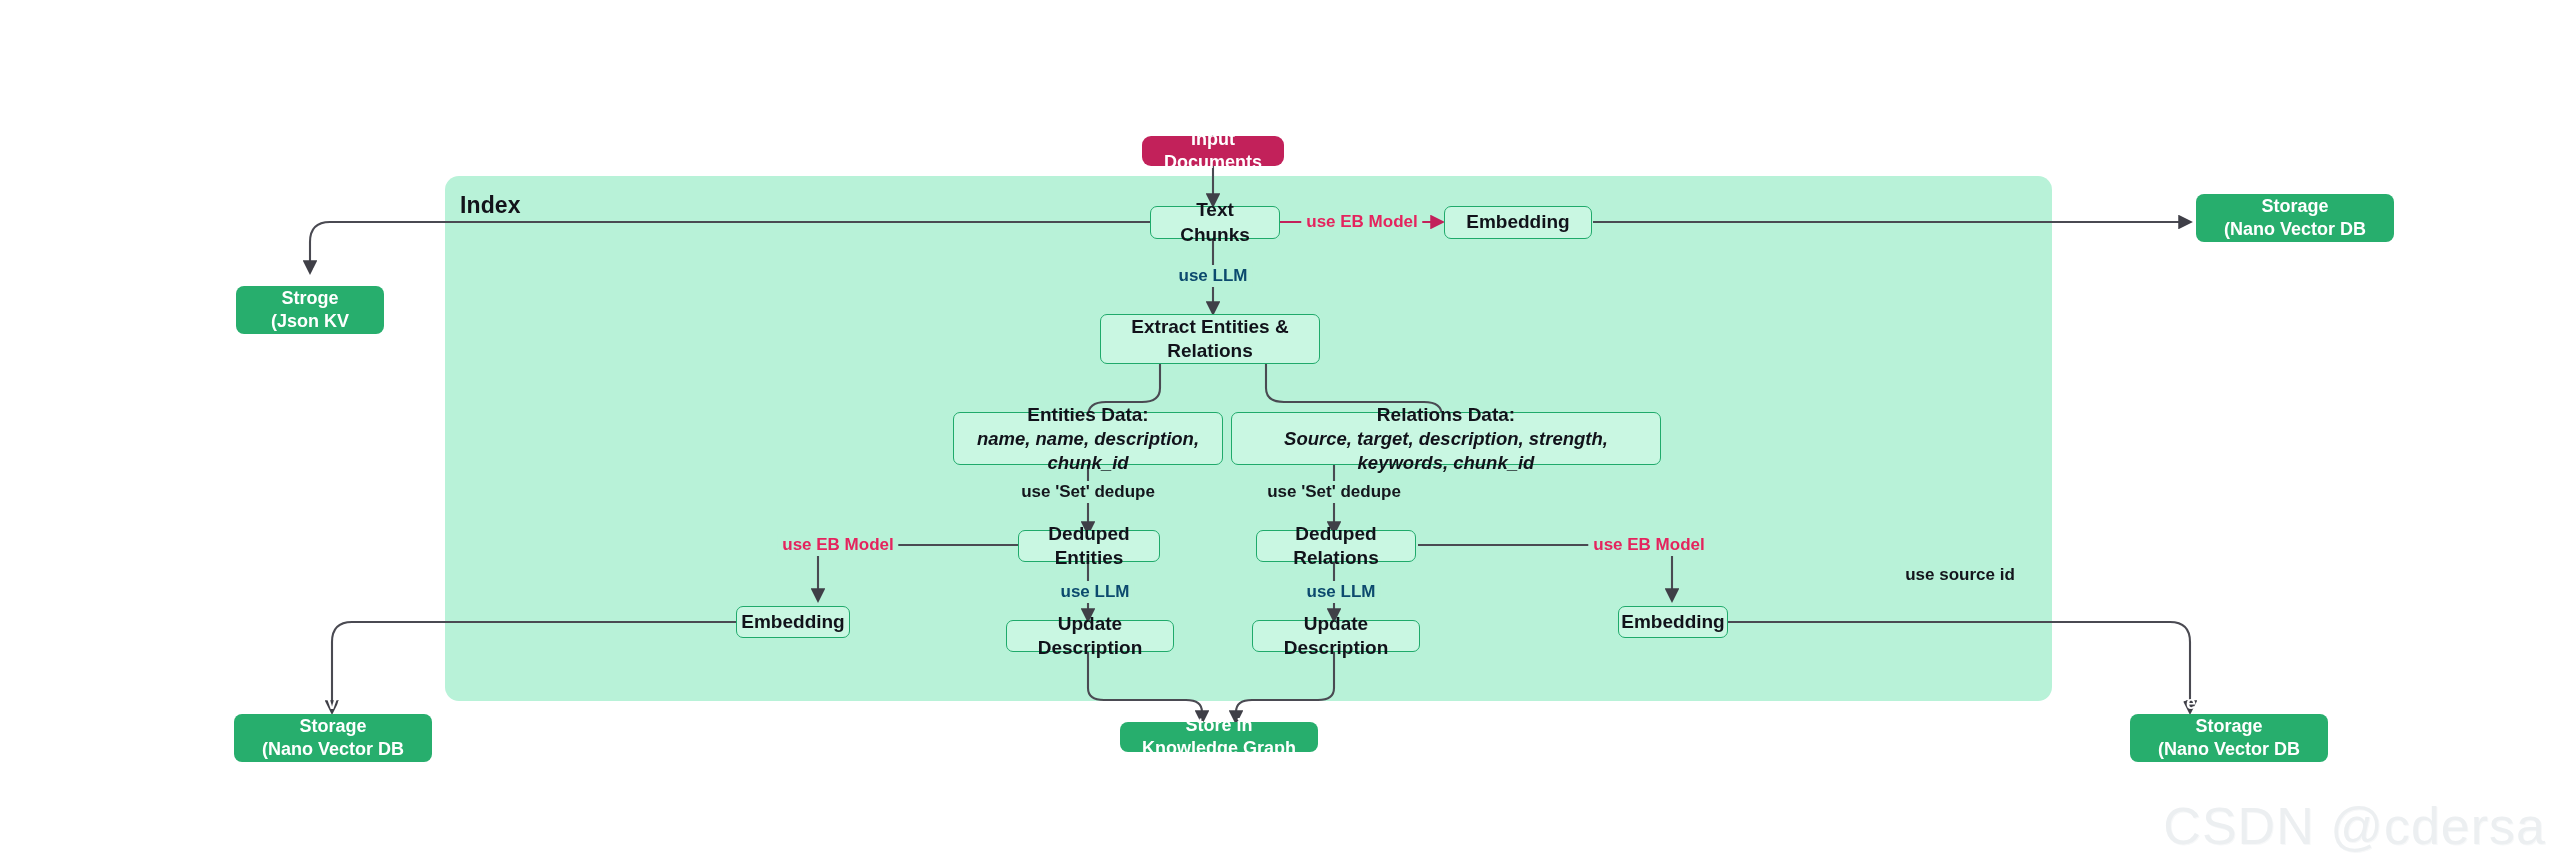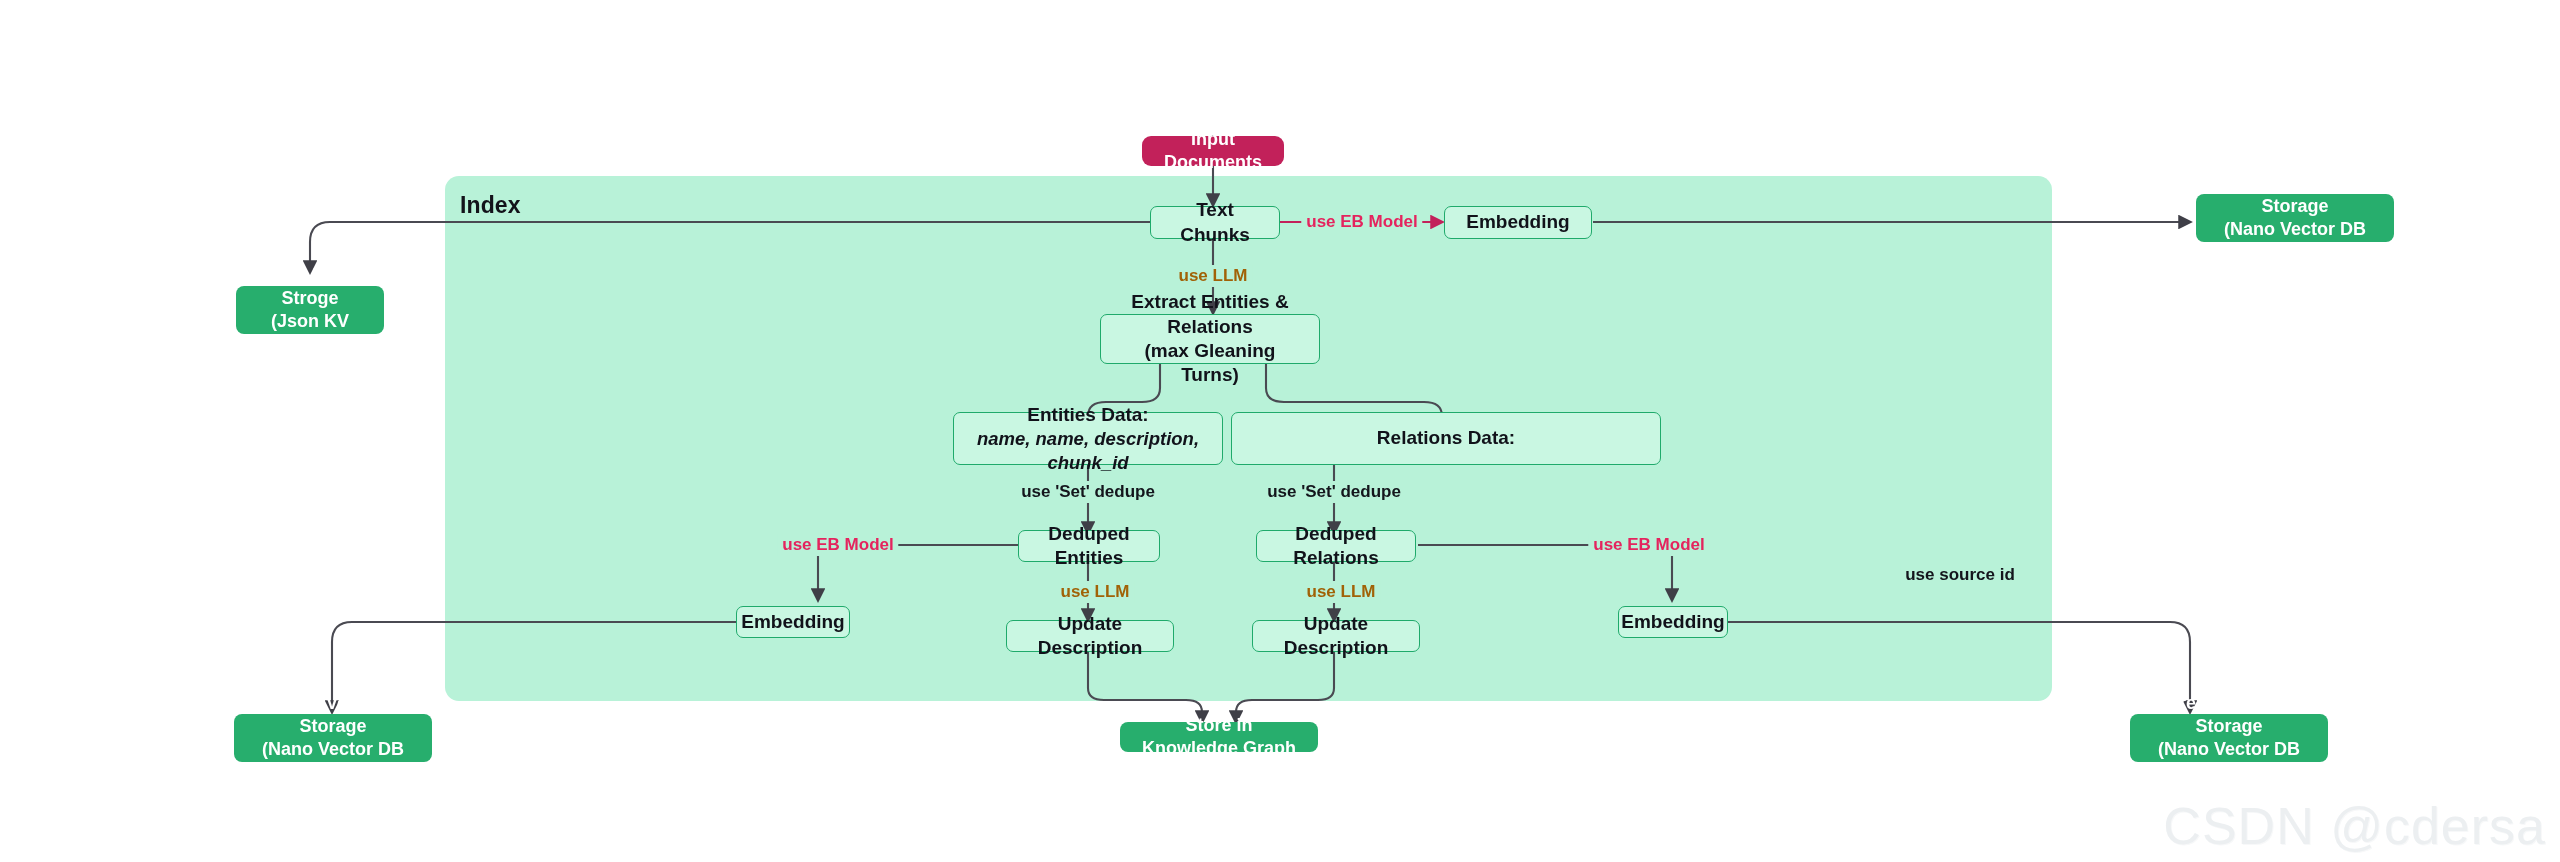--- a/index.html
+++ b/index.html
@@ -19,21 +19,21 @@
   .n-store{background:#27ae6d;border-radius:8px;color:#ffffff;font-size:18px;
            font-weight:700;padding:8px 16px;}
   .n-input{background:#c2215a;border-radius:9px;color:#ffffff;font-size:18px;
            font-weight:700;padding:9px 18px;margin-top:42px;}
   .n-sub{font-style:italic;font-weight:600;font-size:18.5px;}
   .n-line1{font-weight:600;}
 
   .elabel{position:absolute;font-size:17px;font-weight:700;white-space:nowrap;
           transform:translate(-50%,-50%);padding:1px 5px;}
   .el-eb{color:#e4245e;text-align:center;}
-  .el-llm{color:#a16207;}
+  .el-llm{color:#0c4a6e;}
   .el-dark{color:#14151c;}
   .el-chip{background:#b8f2d8;}
 
   .watermark{position:absolute;right:14px;bottom:6px;font-size:52px;font-weight:400;
              color:#eceff1;letter-spacing:1px;user-select:none;
              text-shadow:1px 1px 0 #f7f8f9;}
 </style>
 </head>
 <body>
 
@@ -108,30 +108,30 @@
     <span>(Json KV Stotage</span>
   </div>
 
   <div class="node n-store" style="left:2196px;top:194px;width:198px;height:48px;">
     <span class="n-line1">Store in Vector DB Storage</span>
     <span>(Nano Vector DB Storage)</span>
   </div>
 
   <div class="node n-proc" style="left:1100px;top:314px;width:220px;height:50px;">
     <span class="n-line1">Extract Entities &amp; Relations</span>
-    <span>(max Gleaning Turns)</span>
   </div>
 
   <div class="node n-proc" style="left:953px;top:412px;width:270px;height:53px;">
     <span class="n-line1">Entities Data:</span>
     <span class="n-sub">name, name, description, chunk_id</span>
   </div>
 
   <div class="node n-proc" style="left:1231px;top:412px;width:430px;height:53px;">
     <span class="n-line1">Relations Data:</span>
+    <span class="n-sub">Source, target, description, strength, keywords, chunk_id</span>
   </div>
 
   <div class="node n-proc" style="left:1018px;top:530px;width:142px;height:32px;">
     <span>Deduped Entities</span>
   </div>
 
   <div class="node n-proc" style="left:1256px;top:530px;width:160px;height:32px;">
     <span>Deduped Relations</span>
   </div>
 

